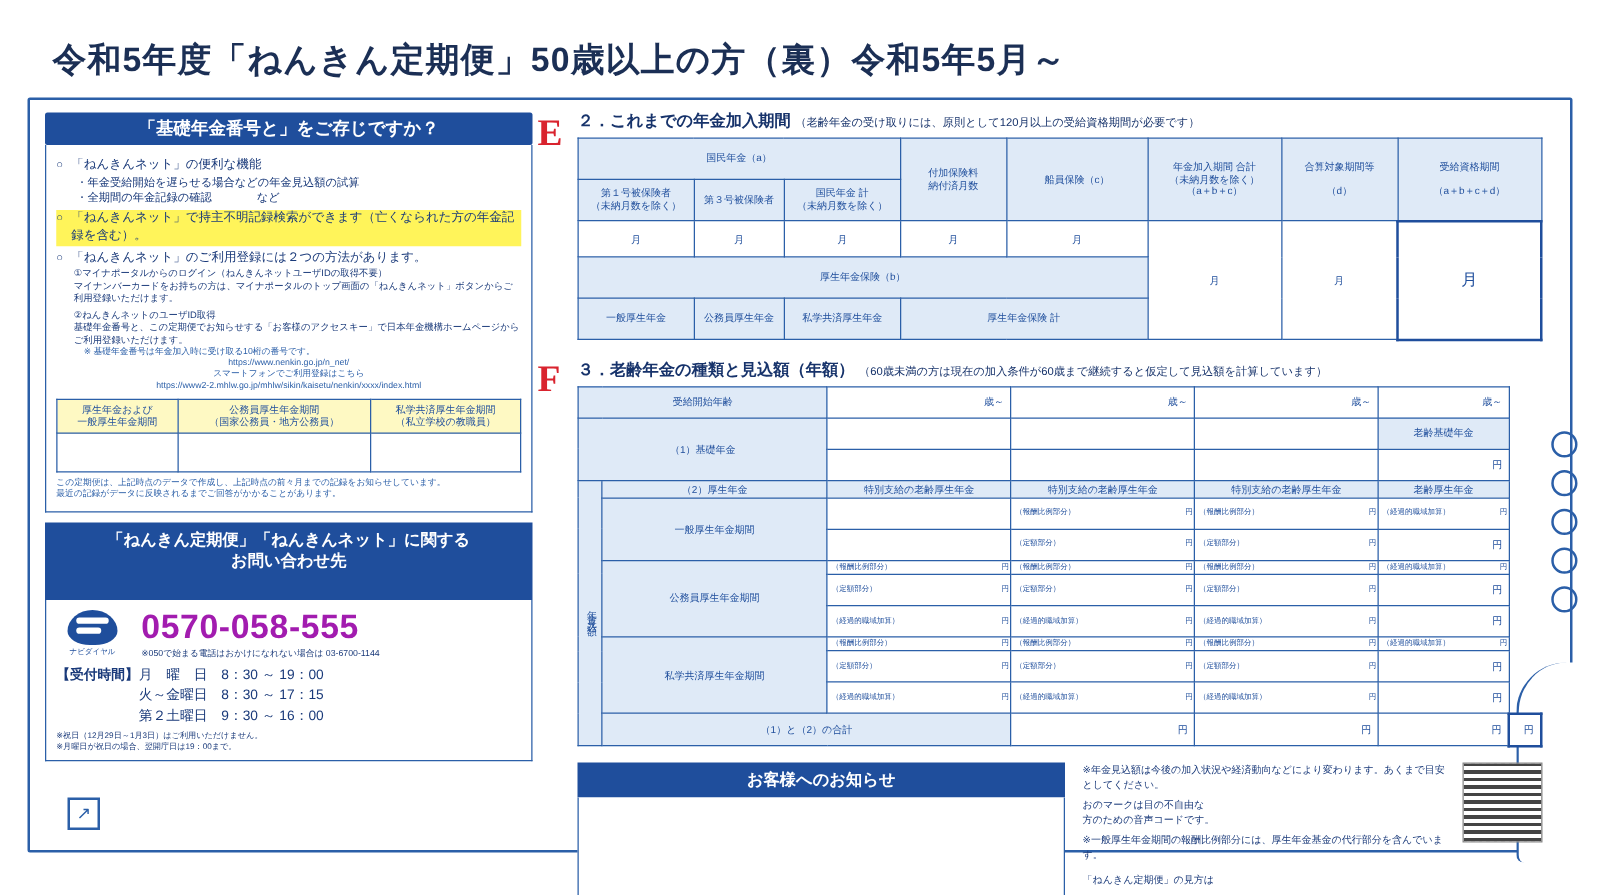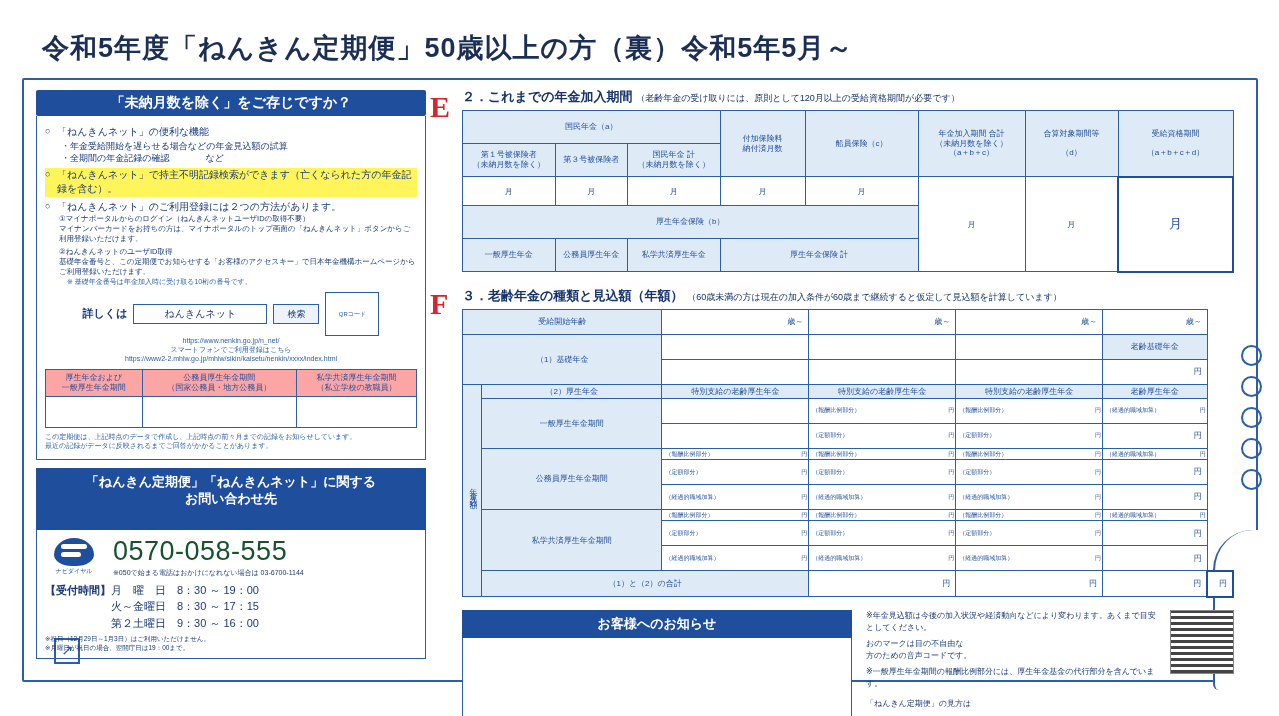--- a/index.html
+++ b/index.html
@@ -27,33 +27,33 @@
   .tiny2{font-size:7px;line-height:1.3;color:#2b5fa8;}
 
   .searchrow{display:flex;align-items:center;justify-content:center;gap:6px;margin-top:6px;}
   .searchlabel{font-size:11px;font-weight:bold;}
   .searchfield{border:1px solid #2b5fa8;background:#fff;width:132px;height:18px;font-size:10px;text-align:center;line-height:18px;}
   .searchbtn{border:1px solid #2b5fa8;background:#eef3fb;width:44px;height:18px;font-size:9px;text-align:center;line-height:18px;position:relative;}
   .qr{width:52px;height:42px;border:1px solid #2b5fa8;font-size:6px;text-align:center;line-height:42px;color:#2b5fa8;}
 
   .t3{width:100%;border-collapse:collapse;margin-top:6px;}
   .t3 td{border:1px solid #2b5fa8;font-size:7.5px;text-align:center;padding:2px 1px;color:#1f4e9c;}
-  .t3 .hd{background:#fca5a5;height:22px;line-height:1.25;}
+  .t3 .hd{background:#fef9c3;height:22px;line-height:1.25;}
   .t3 .cell{height:26px;background:#fff;}
 
   .contact{margin-top:8px;}
   .contactbar{background:#1f4e9c;color:#fff;text-align:center;font-weight:bold;font-size:13px;padding:5px 0 22px;line-height:1.35;}
   .contactbox{border:1px solid #2b5fa8;border-top:none;padding:6px 8px;}
   .telrow{display:flex;align-items:center;gap:10px;}
   .logo{width:58px;text-align:center;}
   .logo .mark{width:40px;height:28px;margin:0 auto;background:#1f4e9c;border-radius:50% 50% 45% 45%/60% 60% 40% 40%;position:relative;}
   .logo .mark:before{content:"";position:absolute;left:7px;top:6px;width:26px;height:5px;background:#fff;border-radius:3px;}
   .logo .mark:after{content:"";position:absolute;left:7px;top:14px;width:20px;height:5px;background:#fff;border-radius:3px;}
   .logo .cap{font-size:6px;margin-top:1px;color:#1f4e9c;}
-  .tel{font-size:27px;font-weight:normal;color:#14532d;letter-spacing:0.5px;}
+  .tel{font-size:27px;font-weight:bold;color:#a21caf;letter-spacing:0.5px;}
   .telnote{font-size:7px;margin-top:1px;}
   .hours{font-size:11px;margin-top:4px;line-height:1.5;}
   .hrs-note{font-size:6.5px;line-height:1.4;margin-top:3px;}
 
   
   .right{position:absolute;left:462px;top:88px;width:772px;}
   .sec{position:relative;}
   .sechead{font-size:13px;font-weight:bold;color:#17336b;white-space:nowrap;}
   .sechead .note{font-size:9px;font-weight:normal;}
   .bigletter{position:absolute;font-size:30px;font-weight:bold;color:#d9232e;font-family:"Liberation Serif",serif;}
@@ -95,39 +95,33 @@
 
   <div class="title">令和5年度「ねんきん定期便」50歳以上の方（裏）令和5年5月～</div>
 
   <div class="card">
     <div class="corner-cut"></div>
     <div class="arrow-tl">↗</div>
   </div>
 
   <div class="left">
 
-    <div class="bar">「未納月数を除く」をご存じですか？</div>
+    <div class="bar">「基礎年金番号と」をご存じですか？</div>
     <div class="leftbox">
       <div class="bullet">「ねんきんネット」の便利な機能</div>
       <div class="sub">・年金受給開始を遅らせる場合などの年金見込額の試算</div>
       <div class="sub">・全期間の年金記録の確認　　　　など</div>
       <div class="bullet hl">「ねんきんネット」で持主不明記録検索ができます（亡くなられた方の年金記録を含む）。</div>
       <div class="bullet">「ねんきんネット」のご利用登録には２つの方法があります。</div>
       <div class="tiny" style="padding-left:14px;white-space:pre-line;">①マイナポータルからのログイン（ねんきんネットユーザIDの取得不要）
 マイナンバーカードをお持ちの方は、マイナポータルのトップ画面の「ねんきんネット」ボタンからご利用登録いただけます。</div>
       <div class="tiny" style="padding-left:14px;white-space:pre-line;margin-top:2px;">②ねんきんネットのユーザID取得
 基礎年金番号と、この定期便でお知らせする「お客様のアクセスキー」で日本年金機構ホームページからご利用登録いただけます。</div>
       <div class="tiny2" style="padding-left:22px;">※ 基礎年金番号は年金加入時に受け取る10桁の番号です。</div>
 
-      <div class="searchrow">
-        <span class="searchlabel">詳しくは</span>
-        <span class="searchfield">ねんきんネット</span>
-        <span class="searchbtn">検索</span>
-        <span class="qr">QRコード</span>
-      </div>
       <div class="tiny2" style="text-align:center;">https://www.nenkin.go.jp/n_net/</div>
       <div class="tiny2" style="text-align:center;">スマートフォンでご利用登録はこちら</div>
       <div class="tiny2" style="text-align:center;">https://www2-2.mhlw.go.jp/mhlw/sikin/kaisetu/nenkin/xxxx/index.html</div>
 
       <table class="t3">
         <tbody>
             <tr>
           <td class="hd" style="white-space:pre-line;">厚生年金および
 一般厚生年金期間</td>
           <td class="hd" style="white-space:pre-line;">公務員厚生年金期間

